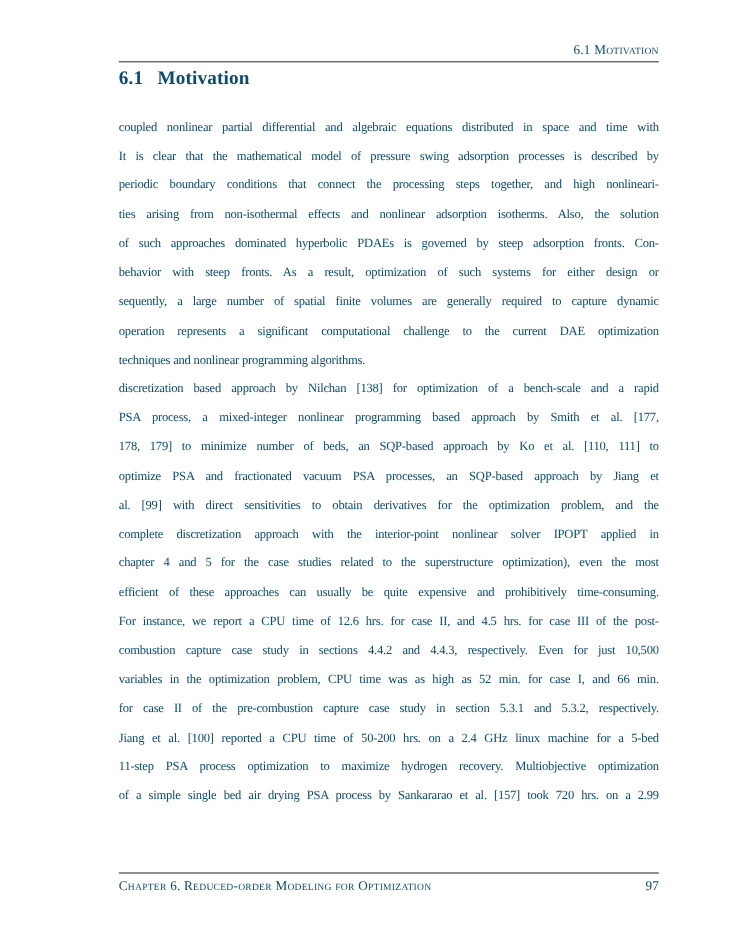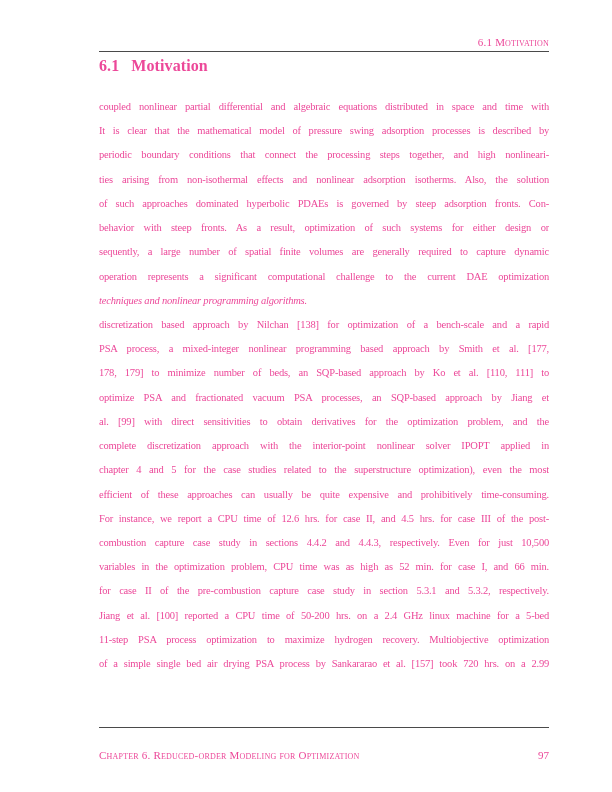--- a/index.html
+++ b/index.html
@@ -6,21 +6,21 @@
     margin: 0;
     padding: 0;
     background: #888;
   }
   .page {
     position: relative;
     width: 612px;
     height: 792px;
     margin: 0 auto;
     background: #ffffff;
-    color: #ec4899;
+    color: #0c4a6e;
     font-family: "Liberation Serif", "DejaVu Serif", serif;
     overflow: hidden;
   }
   .running-header {
     position: absolute;
     left: 99px;
     top: 36px;
     width: 450px;
     text-align: right;
     font-size: 11px;
@@ -61,29 +61,28 @@
   }
   .line {
     height: 24.23px;
     line-height: 24.23px;
     text-align: justify;
     text-align-last: justify;
     overflow: hidden;
   }
   .line.para-end {
     text-align-last: left;
-    font-style: italic;
   }
   .line.indent {
     padding-left: 13px;
   }
   .running-footer {
     position: absolute;
     left: 99px;
-    top: 748px;
+    top: 732px;
     width: 450px;
     display: flex;
     justify-content: space-between;
     align-items: baseline;
     font-size: 11px;
     line-height: 14px;
     text-align: center;
   }
   .sc { font-variant: small-caps; letter-spacing: 0.2px; }
 </style>

